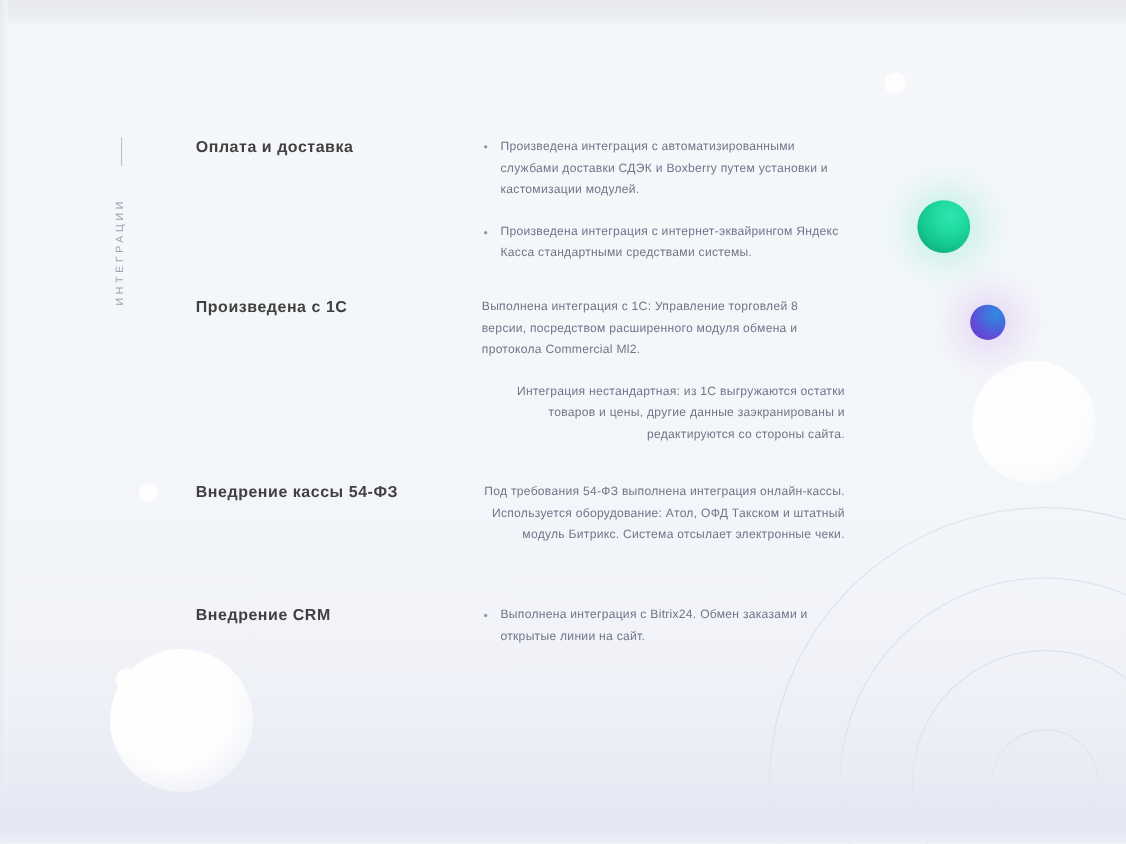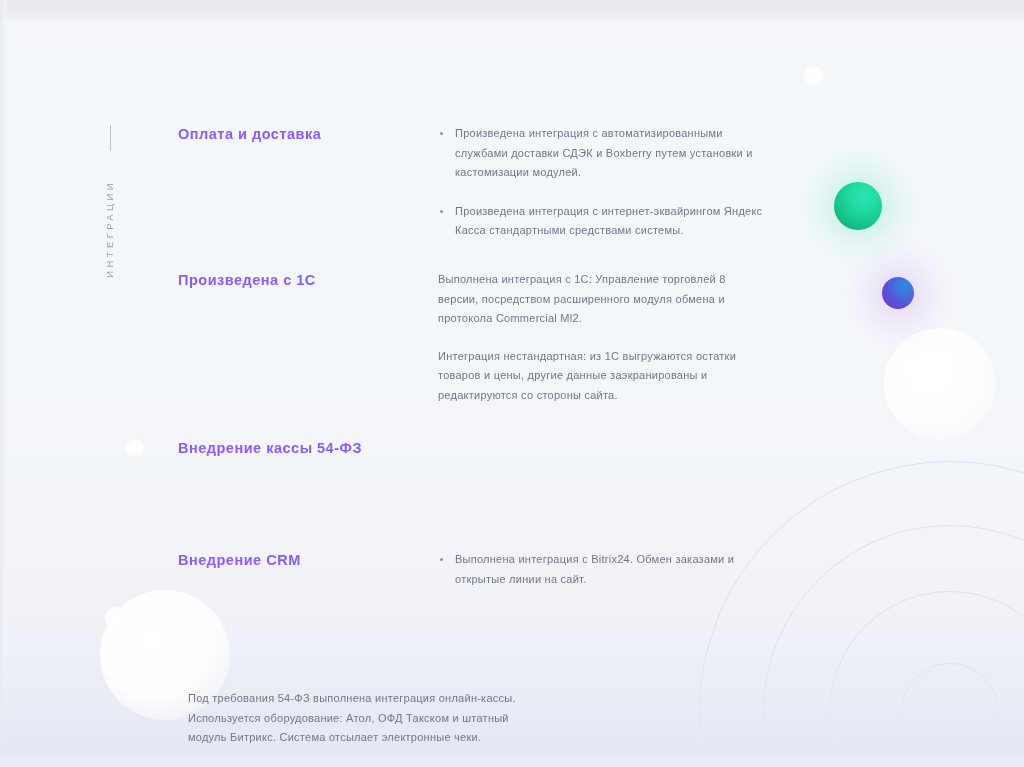--- a/index.html
+++ b/index.html
@@ -131,39 +131,39 @@
     position: absolute;
     left: 178px;
     width: 620px;
     display: flex;
   }
   .sec-title {
     width: 250px;
     flex: 0 0 250px;
     font-size: 14.5px;
     font-weight: bold;
-    color: #8b5cf6;
+    color: #404040;
     letter-spacing: .5px;
     line-height: 1.3;
     padding-top: 1px;
   }
   .sec-body {
     flex: 1 1 auto;
     padding-left: 10px;
   }
 
   .para {
     font-size: 11px;
     line-height: 19.5px;
     color: #6f7689;
     letter-spacing: .25px;
     margin: 0 0 18px 0;
     max-width: 330px;
   }
-  .para:last-child { margin-bottom: 0; }
+  .para:last-child { margin-bottom: 0; text-align: right; }
 
   .bullets {
     list-style: none;
     margin: 0;
     padding: 0;
   }
   .bullets li {
     position: relative;
     font-size: 11px;
     line-height: 19.5px;
@@ -231,21 +231,21 @@
     </div>
 
     <div class="section" style="top:270px;">
       <div class="sec-title">Произведена с 1С</div>
       <div class="sec-body">
         <p class="para">Выполнена интеграция с 1С: Управление торговлей 8 версии, посредством расширенного модуля обмена и протокола Commercial Ml2.</p>
         <p class="para">Интеграция нестандартная: из 1С выгружаются остатки товаров и цены, другие данные заэкранированы и редактируются со стороны сайта.</p>
       </div>
     </div>
 
-    <div class="section" style="top:438px;flex-direction:column;">
+    <div class="section" style="top:438px;">
       <div class="sec-title">Внедрение кассы 54-ФЗ</div>
       <div class="sec-body">
         <p class="para">Под требования 54-ФЗ выполнена интеграция онлайн-кассы. Используется оборудование: Атол, ОФД Такском и штатный модуль Битрикс. Система отсылает электронные чеки.</p>
       </div>
     </div>
 
     <div class="section" style="top:550px;">
       <div class="sec-title">Внедрение CRM</div>
       <div class="sec-body">
         <ul class="bullets">

